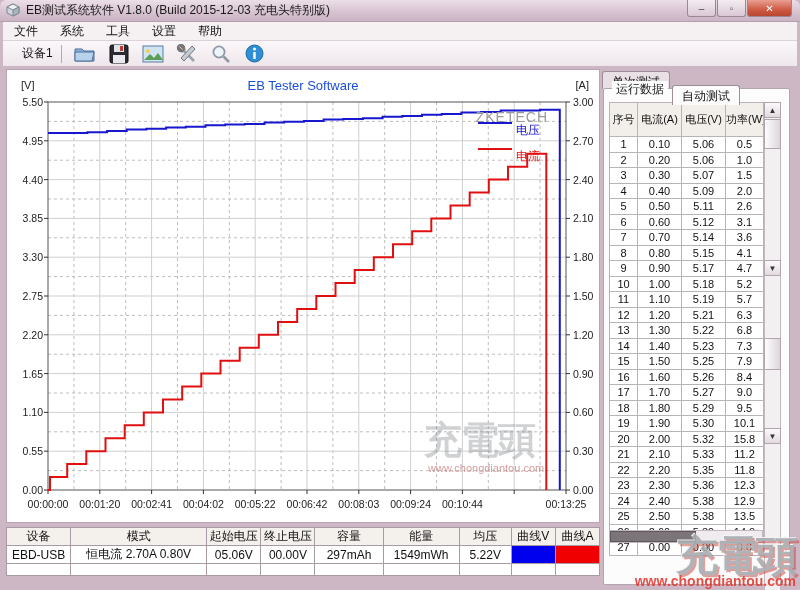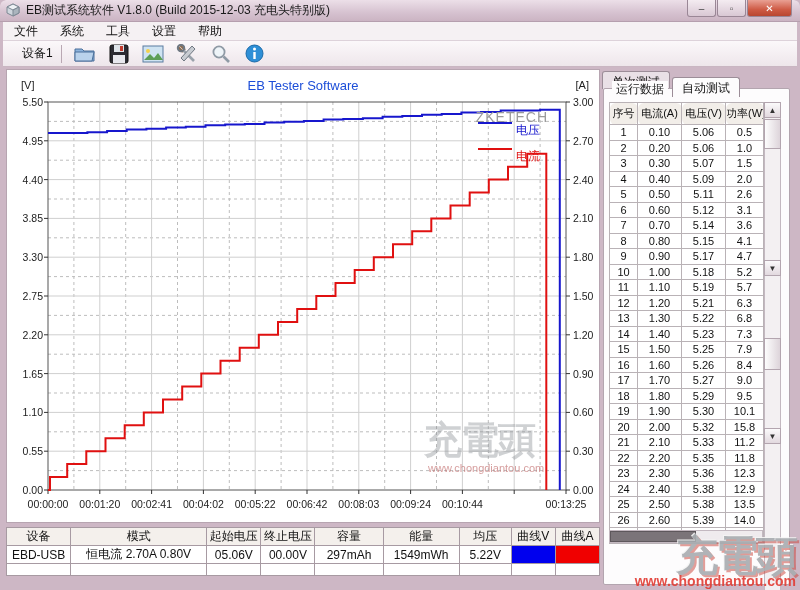--- a/index.html
+++ b/index.html
@@ -68,30 +68,30 @@
   .summary tr.hdr td { background:#f4f0ec; }
   .summary tr.empty td { height:12px; }
   .swatch-v { background:#0000ee; } .swatch-a { background:#f00000; }
 
   
   .right-panel { position:absolute; left:602px; top:69px; width:190px; height:518px; }
   .tabs { position:absolute; left:0; top:0; height:20px; display:flex; }
   .tab { font-size:12px; color:#111; padding:2px 9px 0 9px; border:1px solid #9c8d98;
     border-bottom:none; background:#e9e0e6; border-radius:3px 3px 0 0; margin-right:2px;
     height:18px; margin-top:2px; }
-  .tab.active { background:#fdfcfd; height:20px; margin-top:8px; position:relative; z-index:2; }
+  .tab.active { background:#fdfcfd; height:20px; margin-top:16px; position:relative; z-index:2; }
   .groupbox { position:absolute; left:1px; top:19px; width:187px; height:497px;
     background:#fdfcfd; border:1px solid #b3a5af; border-radius:2px; }
   .groupbox-label { position:absolute; left:8px; top:-8px; background:#fdfcfd;
     font-size:12px; color:#222; padding:0 4px; }
   .rtable { position:absolute; left:5px; top:13px; width:154px; border-collapse:collapse;
     table-layout:fixed; background:#fff; }
   .rtable td { border:1px solid #b9b2b6; font-size:11px; color:#111; text-align:center;
     height:15.5px; white-space:nowrap; overflow:hidden; }
-  .rtable tr.hdr td { background:#f2eee9; height:22px;border-radius:6px; }
+  .rtable tr.hdr td { background:#f2eee9; height:34px; }
   
   .vsb { position:absolute; left:160px; top:13px; width:17px; height:527px; }
   .vsb .track { position:absolute; left:0; width:17px; background:#f3f0f2;
     border:1px solid #c3b8c0; }
   .vsb .btn { position:absolute; left:0; width:17px; height:16px;
     background:linear-gradient(#fbfafb,#e2d9df); border:1px solid #b3a5af;
     font-size:8px; color:#333; display:flex; align-items:center; justify-content:center; }
   .vsb .thumb { position:absolute; left:0; width:17px;
     background:linear-gradient(90deg,#fdfdfd,#ddd4da); border:1px solid #b3a5af; }
   .hsb { position:absolute; left:5px; top:441px; width:154px; height:13px;

